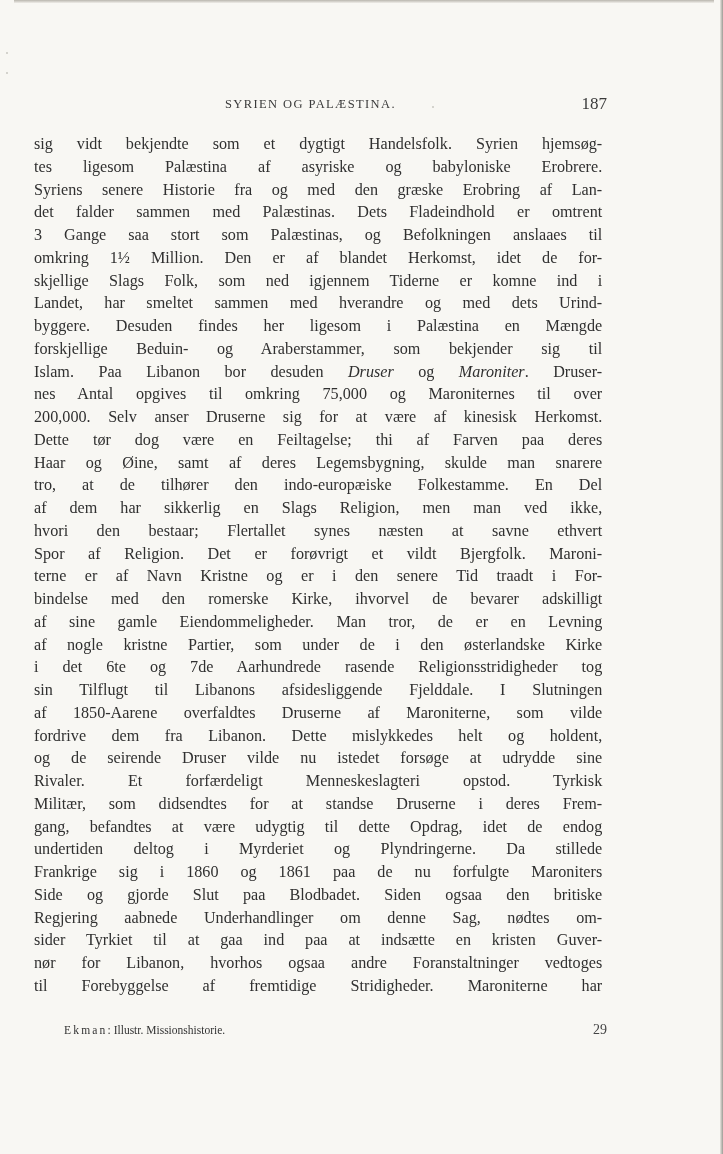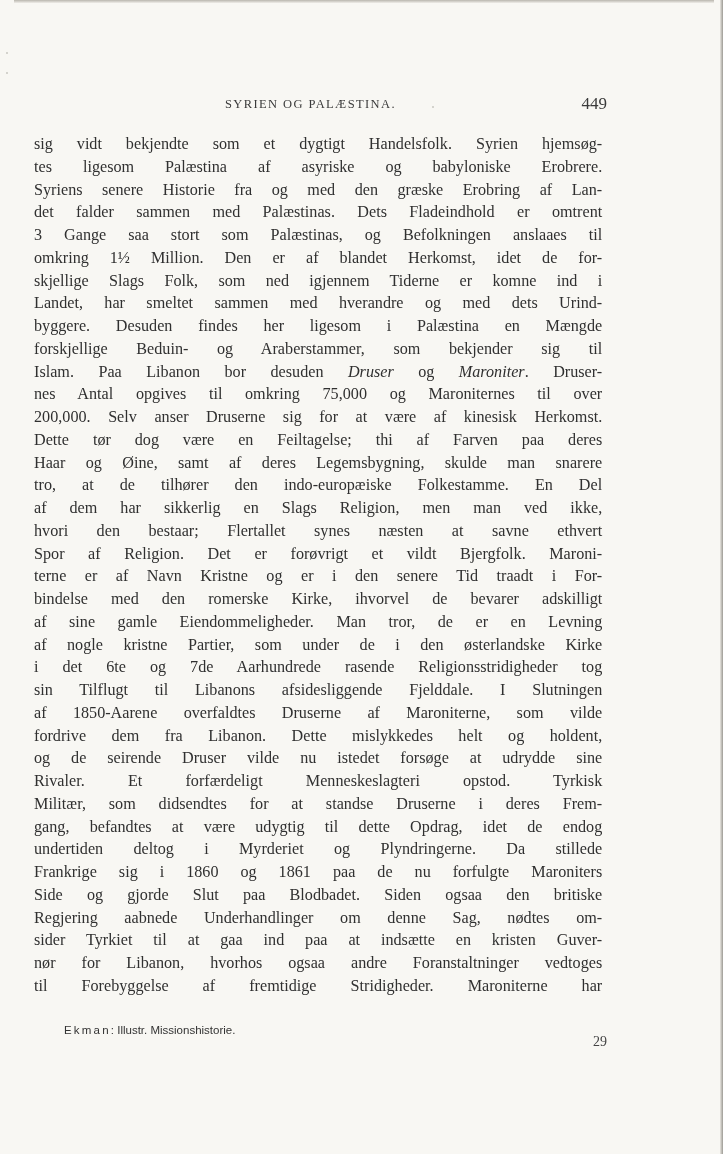--- a/index.html
+++ b/index.html
@@ -88,52 +88,52 @@
       position: absolute;
       top: 1022px;
       left: 64px;
       width: 543px;
       height: 20px;
     }
     .footer-signature {
       position: absolute;
       left: 0;
       top: 2px;
-      font-family: Liberation Sans, sans-serif;
+      font-family: Liberation Serif, serif;
       font-size: 11.5px;
       color: #333;
     }
     .footer-signature .spaced {
       letter-spacing: 2.2px;
     }
     .footer-sheet {
       position: absolute;
       right: 0;
-      top: 12px;
+      top: 0;
       font-family: "Liberation Serif", serif;
       font-size: 14px;
       color: #444;
     }
     .speck {
       position: absolute;
       width: 2px; height: 2px;
       background: #c9c7c0;
       border-radius: 1px;
     }
   </style>
 </head>
 <body>
 
 <div class="page">
   <div class="top-edge"></div>
   <div class="right-edge"></div>
 
   <div class="running-head">
     <span class="running-title">SYRIEN OG PALÆSTINA.</span>
-    <span class="page-number">449</span>
+    <span class="page-number">187</span>
   </div>
 
   <div class="body-text">
     <span class="line">sig vidt bekjendte som et dygtigt Handelsfolk. Syrien hjemsøg-</span>
     <span class="line">tes ligesom Palæstina af asyriske og babyloniske Erobrere.</span>
     <span class="line">Syriens senere Historie fra og med den græske Erobring af Lan-</span>
     <span class="line">det falder sammen med Palæstinas. Dets Fladeindhold er omtrent</span>
     <span class="line">3 Gange saa stort som Palæstinas, og Befolkningen anslaaes til</span>
     <span class="line">omkring 1½ Million. Den er af blandet Herkomst, idet de for-</span>
     <span class="line">skjellige Slags Folk, som ned igjennem Tiderne er komne ind i</span>

